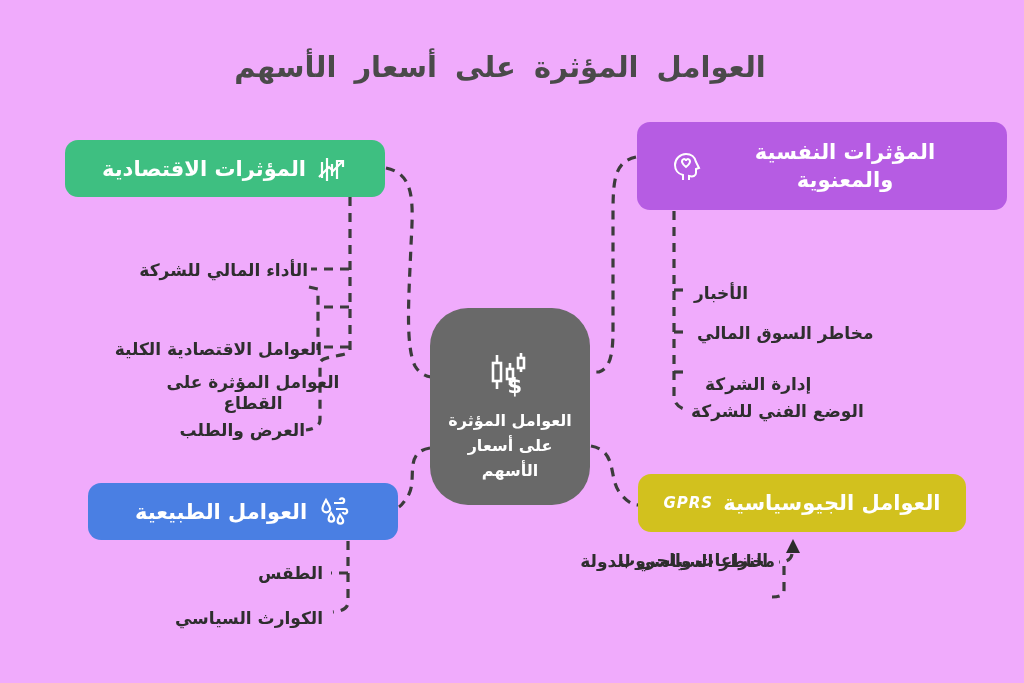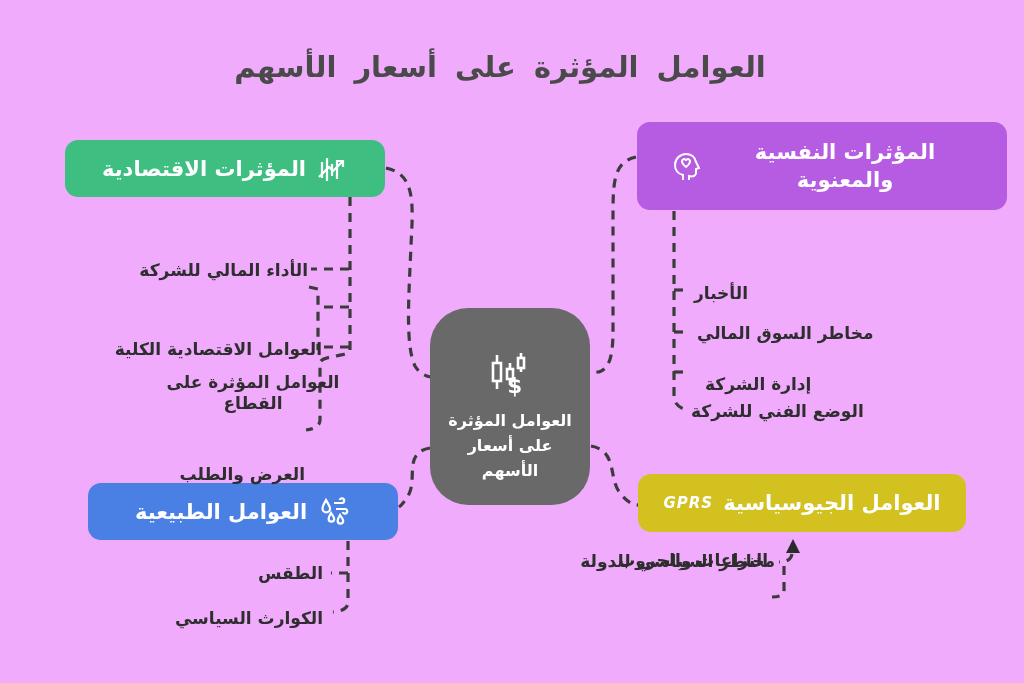--- a/index.html
+++ b/index.html
@@ -120,21 +120,21 @@
   </div>
 
   <div class="node branch yellow">
     <span>العوامل الجيوسياسية</span>
     <span class="gprs">GPRS</span>
   </div>
 
   <div class="leaf" style="right:716px;top:270px;">الأداء المالي للشركة</div>
   <div class="leaf" style="right:702px;top:349px;">العوامل الاقتصادية الكلية</div>
   <div class="leaf wrap" style="right:662px;top:393px;width:218px;">العوامل المؤثرة على القطاع</div>
-  <div class="leaf" style="right:719px;top:430px;margin-top:44px;">العرض والطلب</div>
+  <div class="leaf" style="right:719px;top:430px;">العرض والطلب</div>
 
   <div class="leaf" style="left:694px;top:293px;">الأخبار</div>
   <div class="leaf" style="left:697px;top:333px;">مخاطر السوق المالي</div>
   <div class="leaf" style="left:693px;top:384px;margin-left:12px;">إدارة الشركة</div>
   <div class="leaf" style="left:691px;top:411px;">الوضع الفني للشركة</div>
 
   <div class="leaf" style="right:701px;top:573px;">الطقس</div>
   <div class="leaf" style="right:701px;top:618px;">الكوارث السياسي</div>
 
   <div class="leaf" style="right:249px;top:561px;">مخاطر السياسي للدولة</div>

